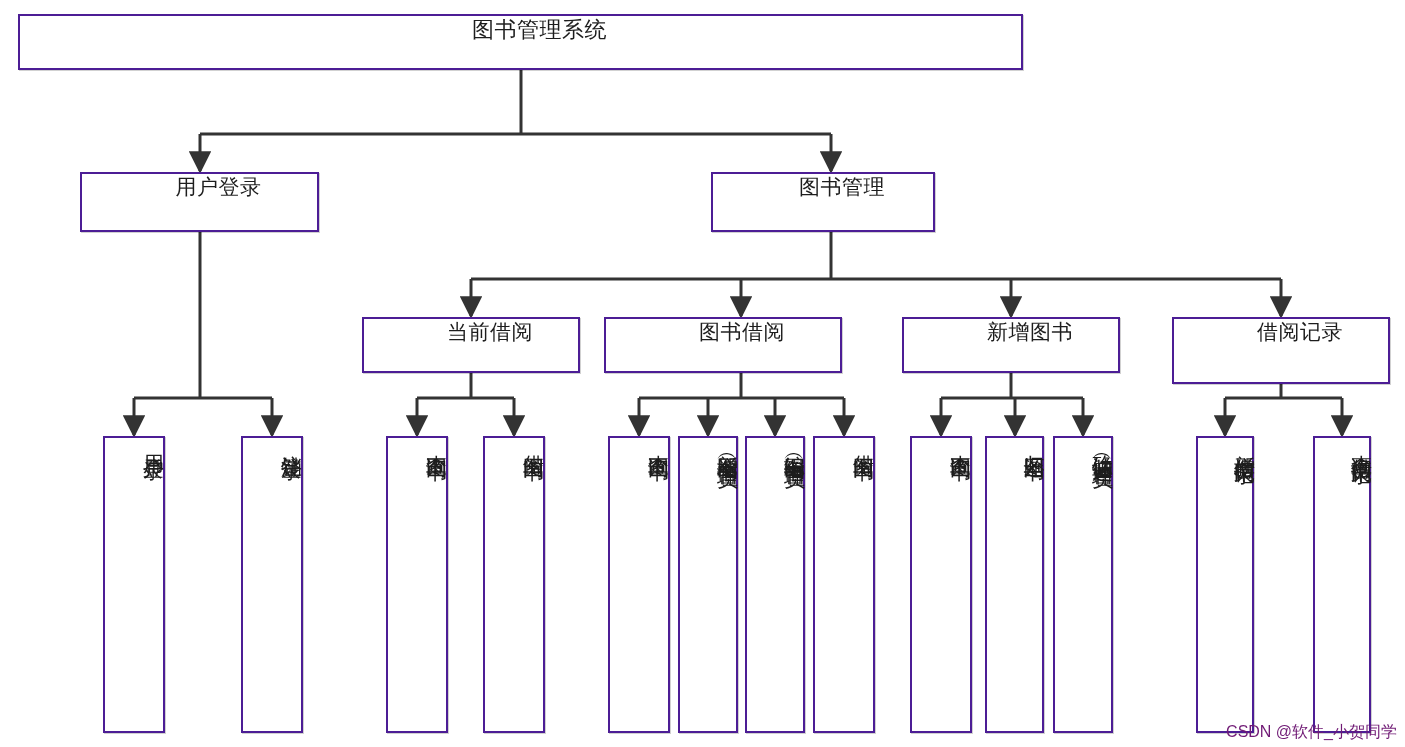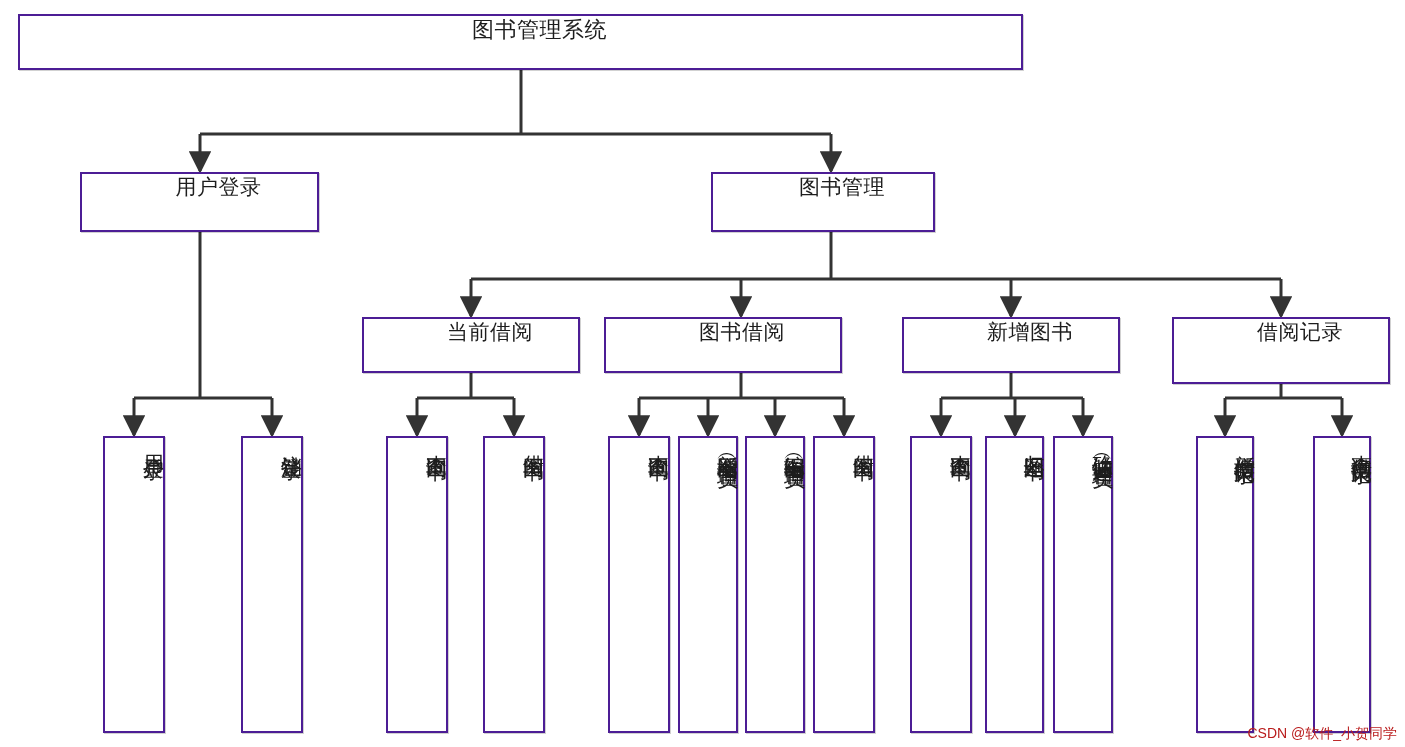--- a/index.html
+++ b/index.html
@@ -51,22 +51,22 @@
     font-size:21px;
     line-height:1.18;
     letter-spacing:2px;
     white-space:normal;
     max-height:280px;
   }
   .watermark{
     position:absolute;
     right:8px;
     bottom:4px;
-    font-size:14px;
-    color:#b91c1c;
+    font-size:16px;
+    color:#701a75;
     z-index:5;
     white-space:nowrap;
     font-family:"Liberation Sans","DejaVu Sans",sans-serif;
   }
 </style>
 </head>
 <body>
 
 <div id="canvas">
 

